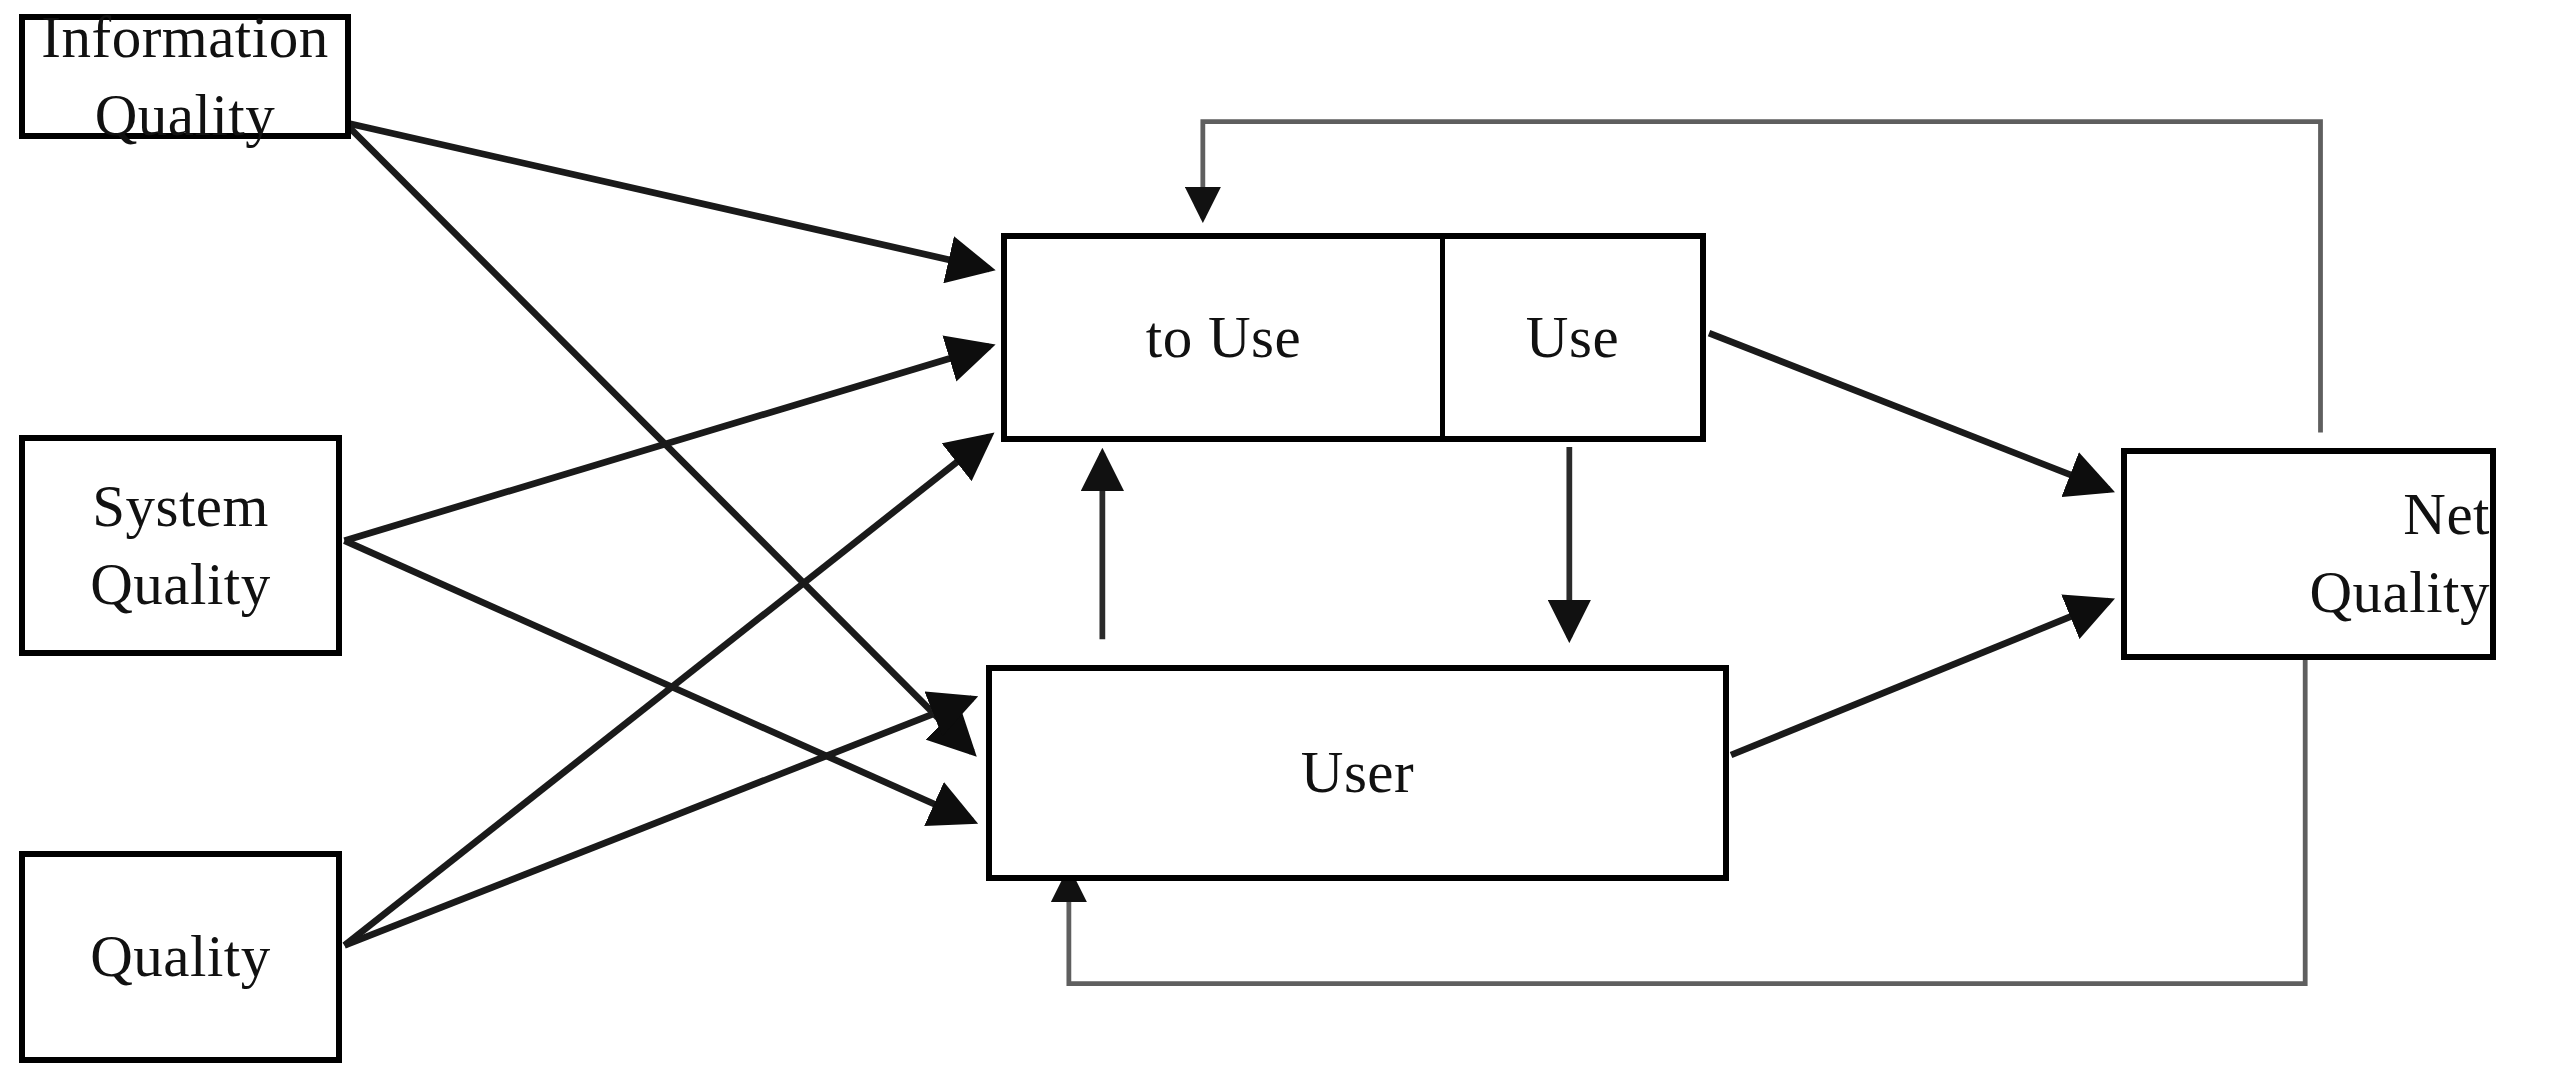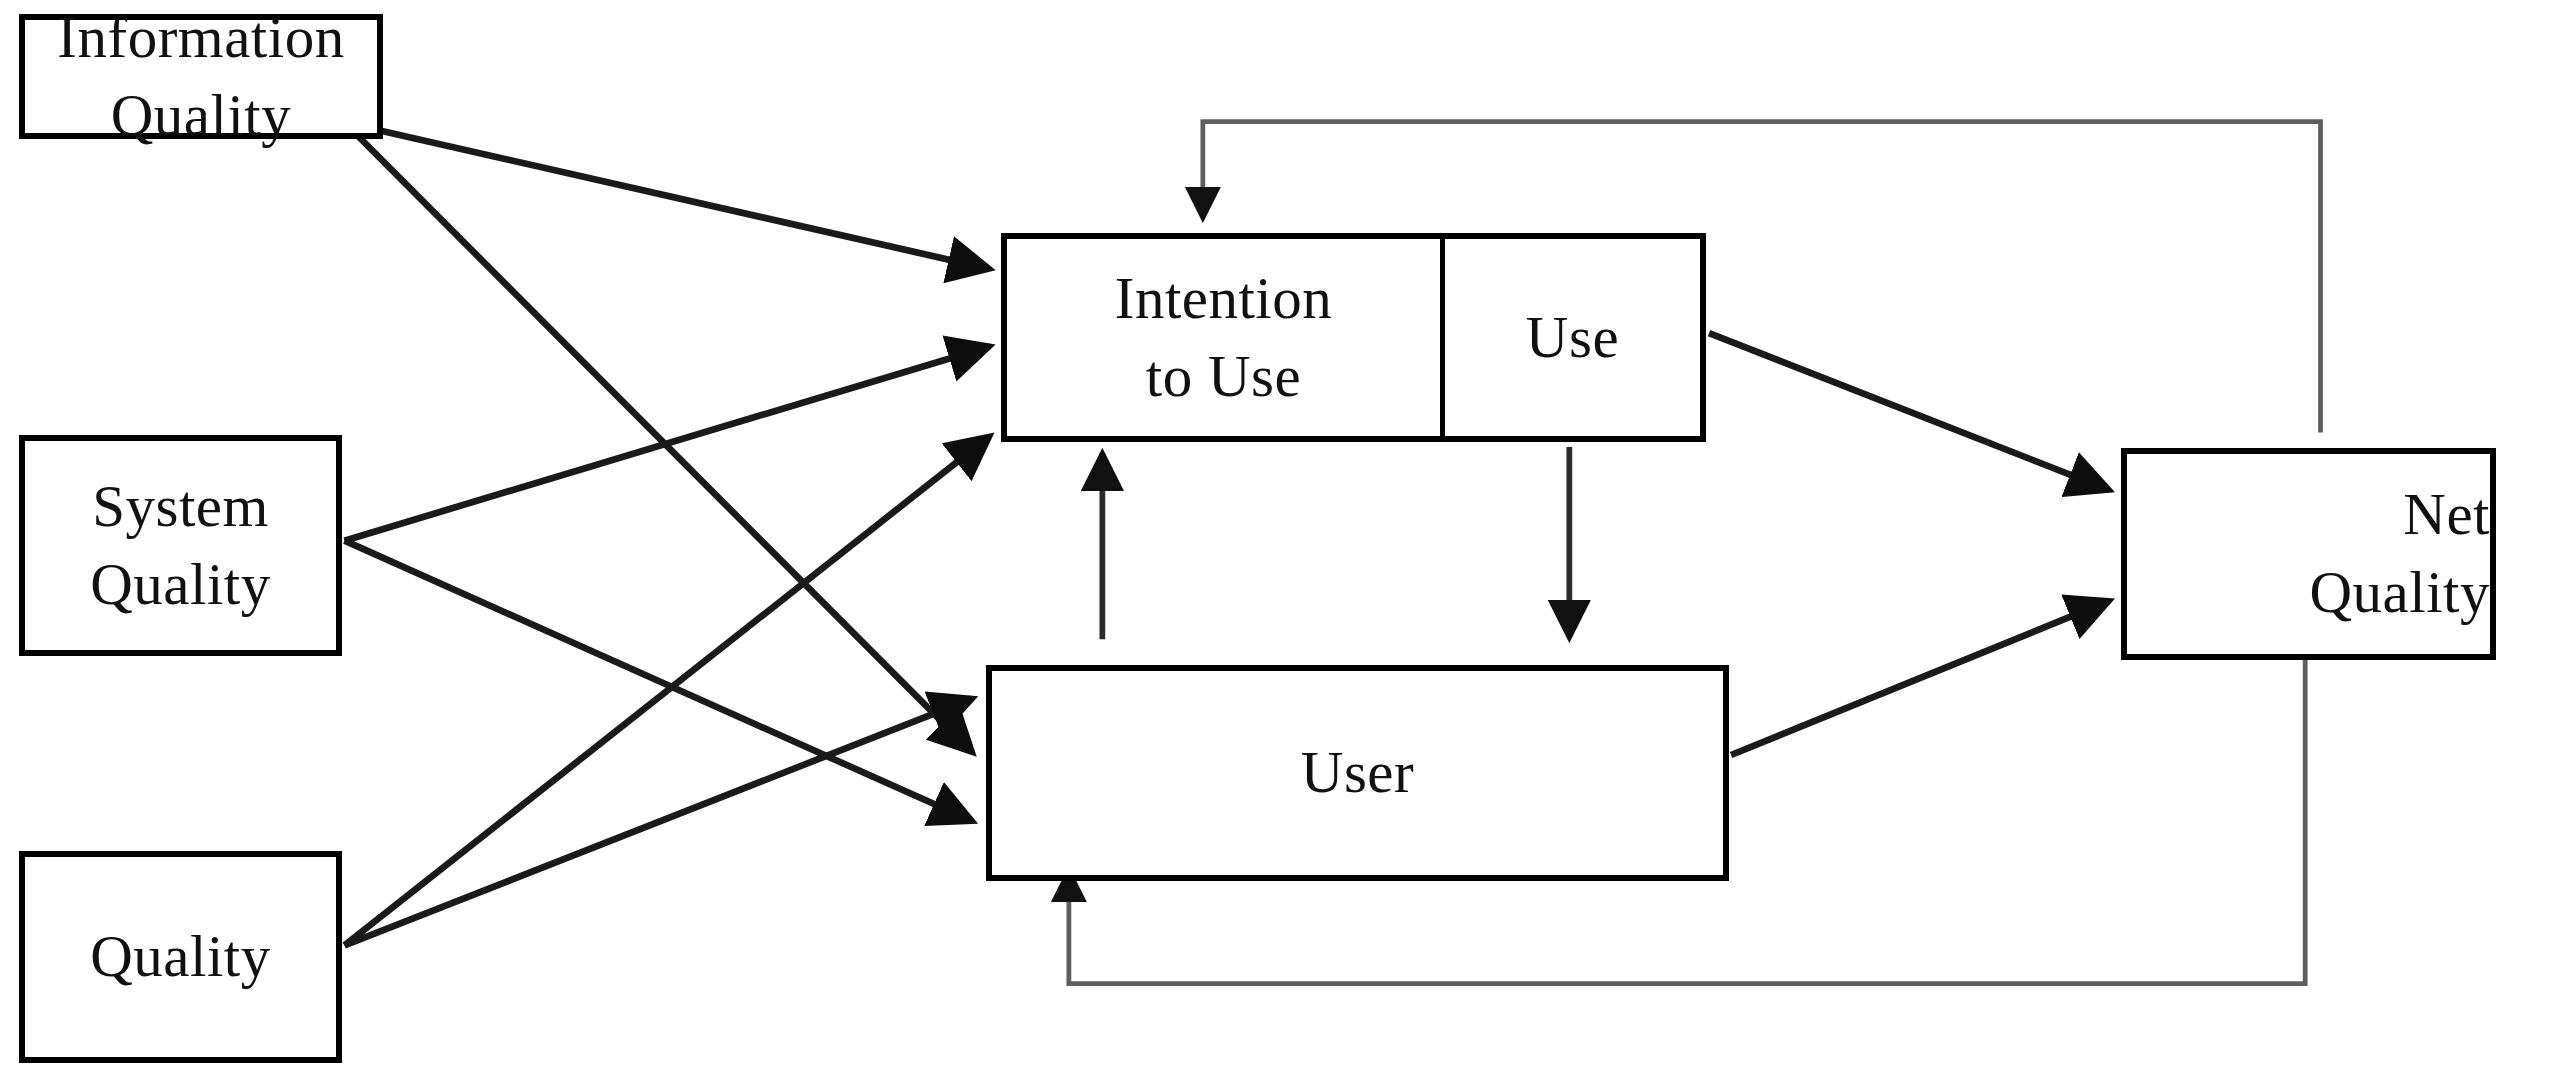--- a/index.html
+++ b/index.html
@@ -37,21 +37,21 @@
     z-index: 3;
   }
   .node .line {
     display: block;
     font-size: 59px;
     line-height: 1.32;
     white-space: nowrap;
     letter-spacing: 0.5px;
   }
   
-  #node-information-quality { left: 19px;  top: 14.4px;   width: 364px; height: 125px; }
+  #node-information-quality { left: 19px;  top: 14.4px;   width: 332px; height: 125px; }
   #node-system-quality      { left: 19px;  top: 435px;  width: 323px; height: 221px; justify-content: center; }
   #node-service-quality     { left: 19px;  top: 851px;  width: 323px; height: 212px; }
 
   
   #node-use-group {
     left: 1001px; top: 233px; width: 705px; height: 209px;
     flex-direction: row;
     align-items: stretch;
     justify-content: flex-start;
     padding: 0;
@@ -120,21 +120,20 @@
     <span class="line">System</span>
     <span class="line">Quality</span>
   </div>
 
   <div class="node" id="node-service-quality">
     <span class="line">Quality</span>
   </div>
 
   <div class="node" id="node-use-group">
     <div class="cell" id="cell-intention-to-use">
-      <span class="line">Intention</span>
       <span class="line">to Use</span>
     </div>
     <div class="cell" id="cell-use">
       <span class="line">Use</span>
     </div>
   </div>
 
   <div class="node" id="node-user-satisfaction">
     <span class="line">User</span>
   </div>

